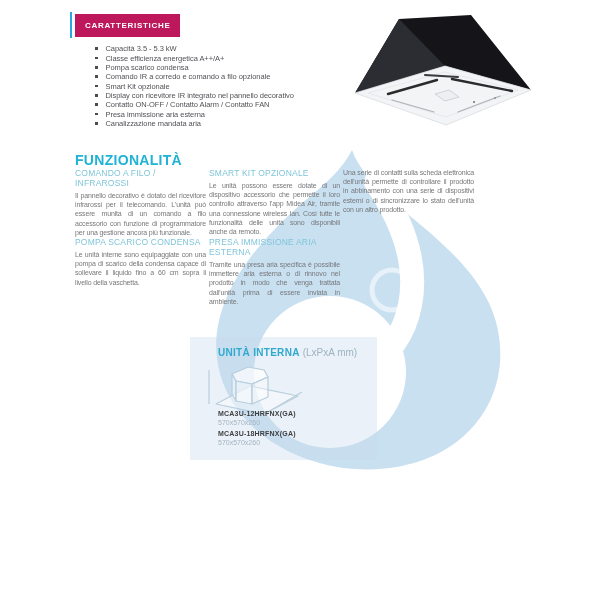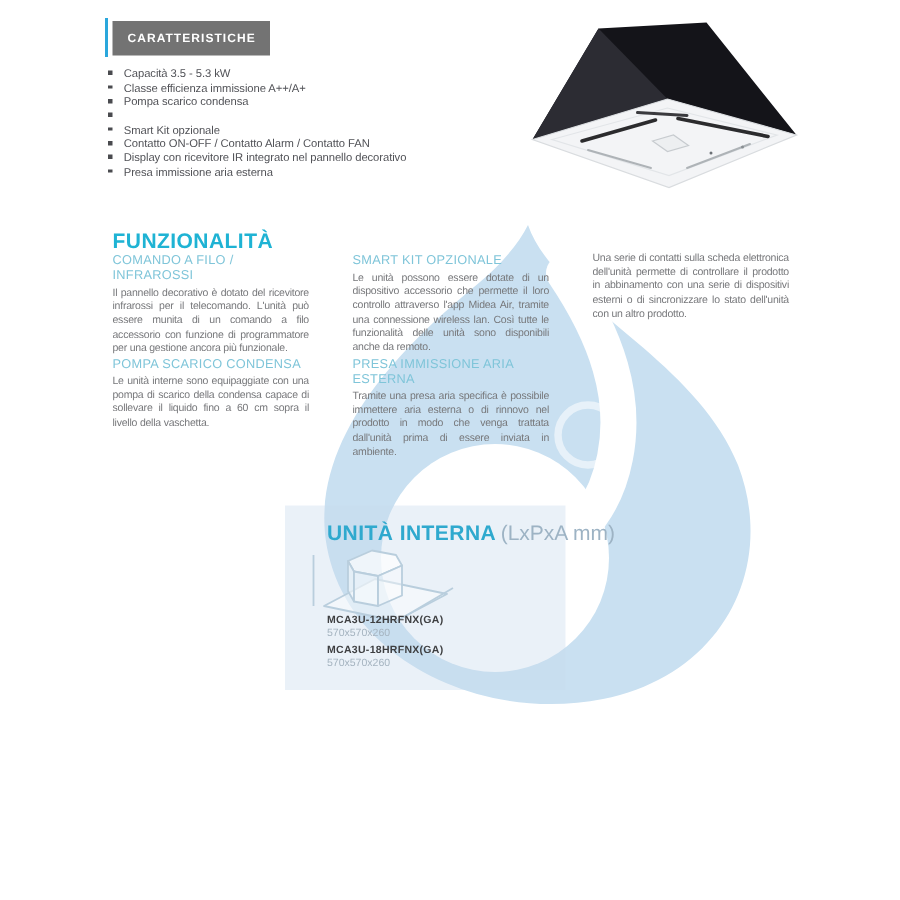--- a/index.html
+++ b/index.html
@@ -11,62 +11,62 @@
   }
   .abs{position:absolute;}
 
   
   #watermark{left:180px;top:140px;z-index:0;}
 
   
   #accent-rule{left:70px;top:12px;width:2px;height:26px;background:#2aa7dc;z-index:3;}
   #badge{
     left:75px;top:14px;height:23px;line-height:23px;padding:0 10px;
-    background:#737373;color:#ffffff;font-size:8px;font-weight:bold;
+    background:#be185d;color:#ffffff;font-size:8px;font-weight:bold;
     letter-spacing:.7px;z-index:3;
   }
 
   
-  #features{left:72px;top:44px;width:300px;margin:0;padding:0;list-style:none;z-index:3;}
+  #features{left:95px;top:44px;width:300px;margin:0;padding:0;list-style:none;z-index:3;}
   #features li{
     height:9.35px;display:flex;align-items:center;
     font-size:7.5px;color:#515257;letter-spacing:-0.05px;
   }
   #features .dot{
     width:2.5px;height:2.5px;background:#4a4b4f;margin-right:8px;flex:0 0 auto;
   }
 
   
   #photo{left:346px;top:12px;z-index:2;}
 
   
   #func-title{
     left:75px;top:152px;font-size:14px;font-weight:bold;color:#1fb3d4;
     letter-spacing:.3px;z-index:3;
   }
   #sections{
     left:75px;top:168px;width:428px;z-index:3;
-    display:grid;grid-template-columns:repeat(3,131px);column-gap:29px;
+    display:grid;grid-template-columns:repeat(3,131px);column-gap:3px;
   }
   .section{min-height:67px;}
   .section h3{
     margin:0 0 3px 0;font-size:8.5px;font-weight:normal;color:#7fc5d9;
     letter-spacing:.2px;text-transform:uppercase;
   }
   .section p{
     margin:0;font-size:7px;line-height:9.2px;color:#77787b;
     text-align:justify;letter-spacing:-0.15px;
   }
 
   
   #unit-panel{
     left:190px;top:337px;width:187px;height:123px;
     background:rgba(199,219,237,0.38);z-index:1;
   }
-  #unit-title{left:218px;top:347px;font-size:14px;z-index:3;}
+  #unit-title{left:218px;top:347px;font-size:10px;z-index:3;}
   #unit-title .t{font-weight:bold;color:#2fa9ce;letter-spacing:.3px;}
   #unit-title .s{color:#9db3c4;margin-left:3px;}
   #unit-icon{left:206px;top:362px;z-index:3;}
   #models{left:218px;top:410px;z-index:3;}
   .model{margin-bottom:4.5px;}
   .model .name{font-size:7px;font-weight:bold;color:#3e3f41;letter-spacing:.2px;}
   .model .size{font-size:7px;color:#a5b4c0;margin-top:1.5px;}
 </style>
 </head>
 <body>
@@ -84,53 +84,58 @@
 
 <ul id="features" class="abs">
 
     <li>
       <span class="dot"></span>
       <span>Capacità 3.5 - 5.3 kW</span>
     </li>
 
     <li>
       <span class="dot"></span>
-      <span>Classe efficienza immissione A++/A+</span>
+      <span>Classe efficienza energetica A++/A+</span>
     </li>
 
     <li>
       <span class="dot"></span>
       <span>Pompa scarico condensa</span>
     </li>
 
     <li>
       <span class="dot"></span>
+      <span>Comando IR a corredo e comando a filo opzionale</span>
     </li>
 
     <li>
       <span class="dot"></span>
       <span>Smart Kit opzionale</span>
     </li>
 
 
     <li>
       <span class="dot"></span>
+      <span>Display con ricevitore IR integrato nel pannello decorativo</span>
+    </li>
+
+    <li>
+      <span class="dot"></span>
       <span>Contatto ON-OFF / Contatto Alarm / Contatto FAN</span>
     </li>
 
     <li>
       <span class="dot"></span>
-      <span>Display con ricevitore IR integrato nel pannello decorativo</span>
-    </li>
-
-    <li>
-      <span class="dot"></span>
       <span>Presa immissione aria esterna</span>
     </li>
 
+    <li>
+      <span class="dot"></span>
+      <span>Canalizzazione mandata aria</span>
+    </li>
   </ul>
 
 <svg id="photo" class="abs" width="188" height="126" viewBox="0 0 188 126">
   <polygon points="53,7 125,3 185,78 99,54 9,81" fill="#141419"></polygon>
   <polygon points="53,7 99,54 9,81" fill="#2c2c33"></polygon>
   <polygon points="9,81 99,54 185,78 100,113" fill="#f3f4f6" stroke="#d9dcdf" stroke-width="0.8"></polygon>
   <polygon points="22,81 99,60 172,78 100,105" fill="none" stroke="#e2e5e8" stroke-width="0.8"></polygon>
   <line x1="42" y1="82" x2="91" y2="68" stroke="#2b2b2d" stroke-width="2.4" stroke-linecap="round"></line>
   <line x1="106" y1="67" x2="166" y2="79" stroke="#2b2b2d" stroke-width="2.4" stroke-linecap="round"></line>
   <line x1="79" y1="63" x2="112" y2="65" stroke="#3a3a3e" stroke-width="2" stroke-linecap="round"></line>

